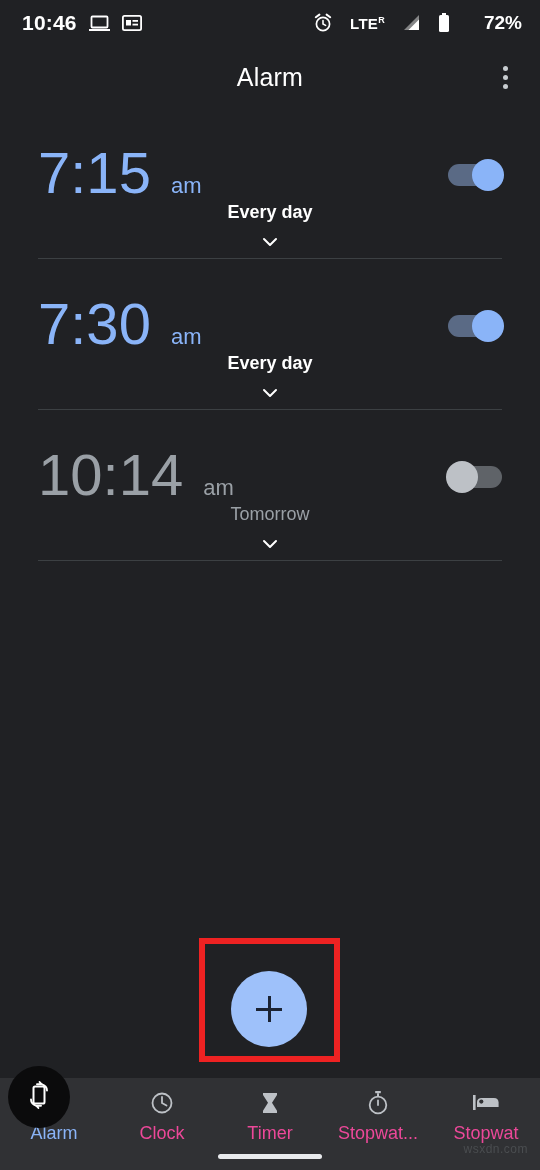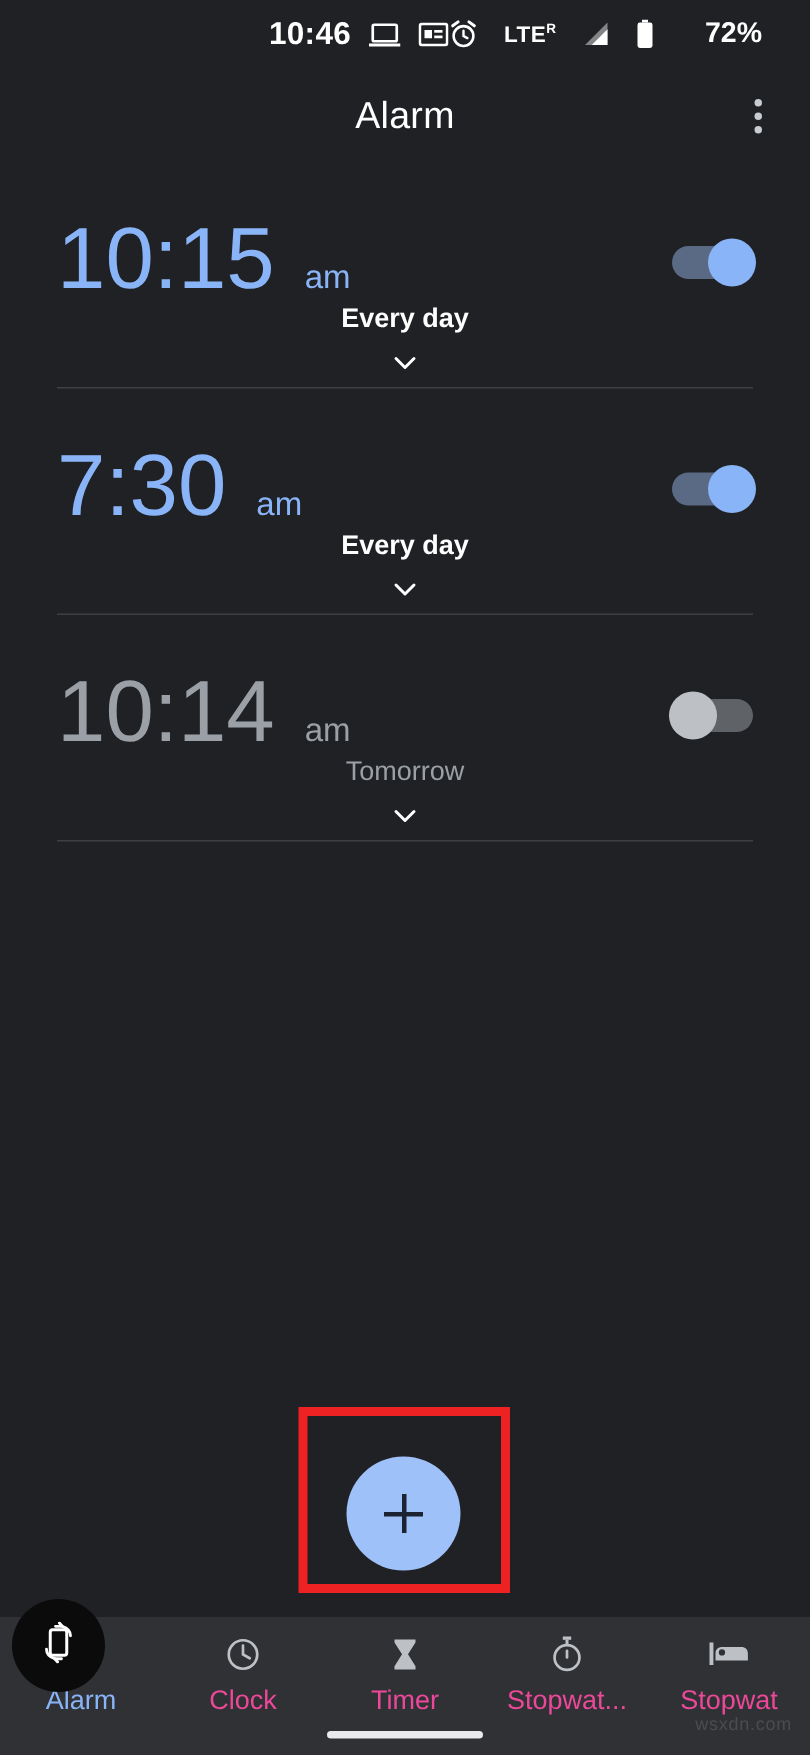--- a/index.html
+++ b/index.html
@@ -15,22 +15,22 @@
     color: #e8eaed;
     position: relative;
     -webkit-font-smoothing: antialiased;
   }
 
   
   .status-bar {
     height: 46px;
     display: flex;
     align-items: center;
-    justify-content: flex-end;
-    padding: 0 32px 0 22px;
+    justify-content: space-between;
+    padding: 0 18px 0 22px;
     box-sizing: border-box;
     background: #202124;
   }
   .status-left {
     display: flex;
     align-items: center;
     gap: 12px;
   }
   .status-clock {
     font-size: 21px;
@@ -341,21 +341,21 @@
       <i></i>
       <i></i>
   </div>
 </div>
 
 <div class="alarm-list">
 
   <div class="alarm-row">
     <div class="alarm-top">
       <div class="time-wrap">
-        <span class="time-main">10:15</span>
+        <span class="time-main">7:15</span>
         <span class="time-ampm">am</span>
       </div>
       <div class="toggle on">
           <span class="knob"></span>
         </div>
     </div>
     <div class="alarm-bottom">
       <span class="alarm-label">Every day</span>
       <div class="chevron">
         <svg width="22" height="22" viewBox="0 0 22 22">

